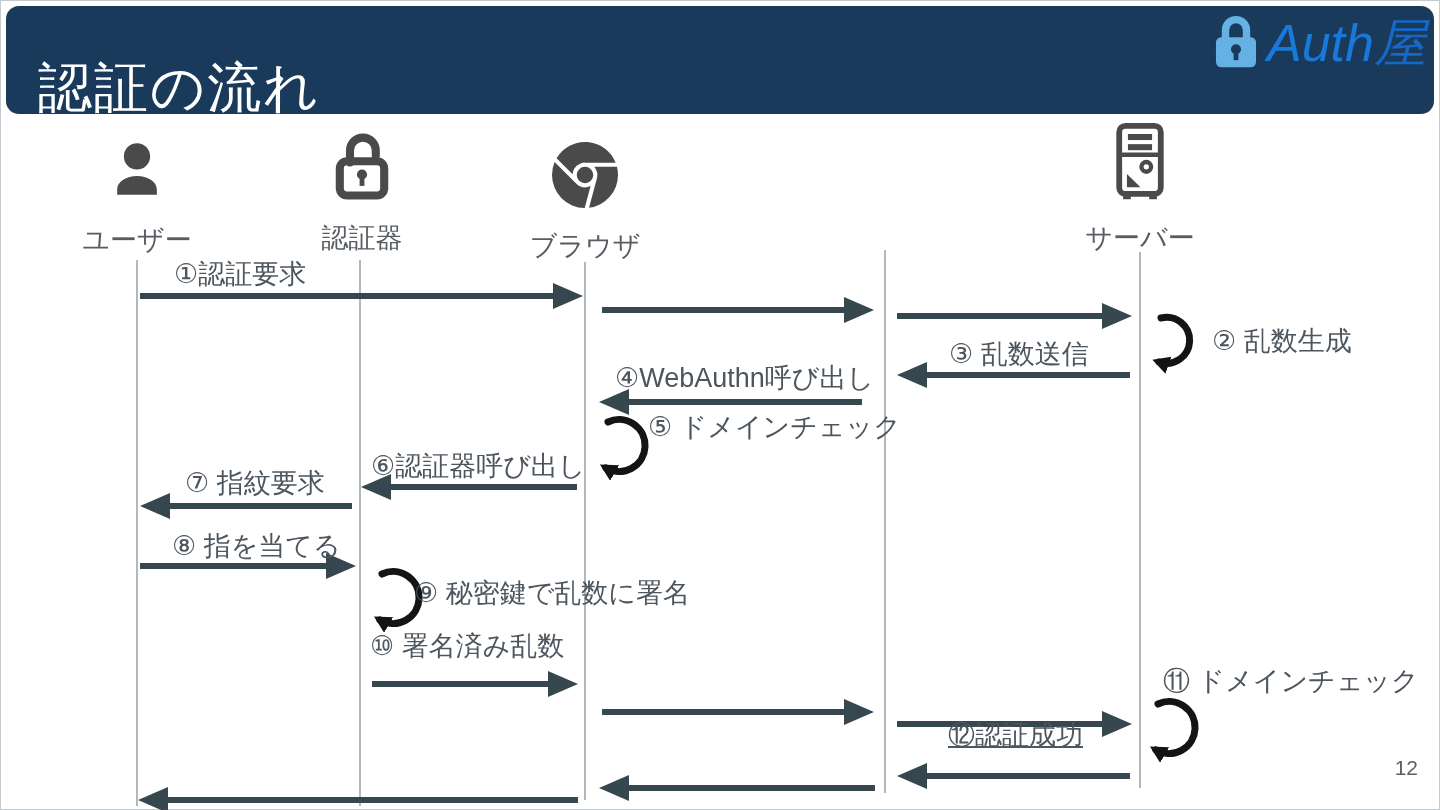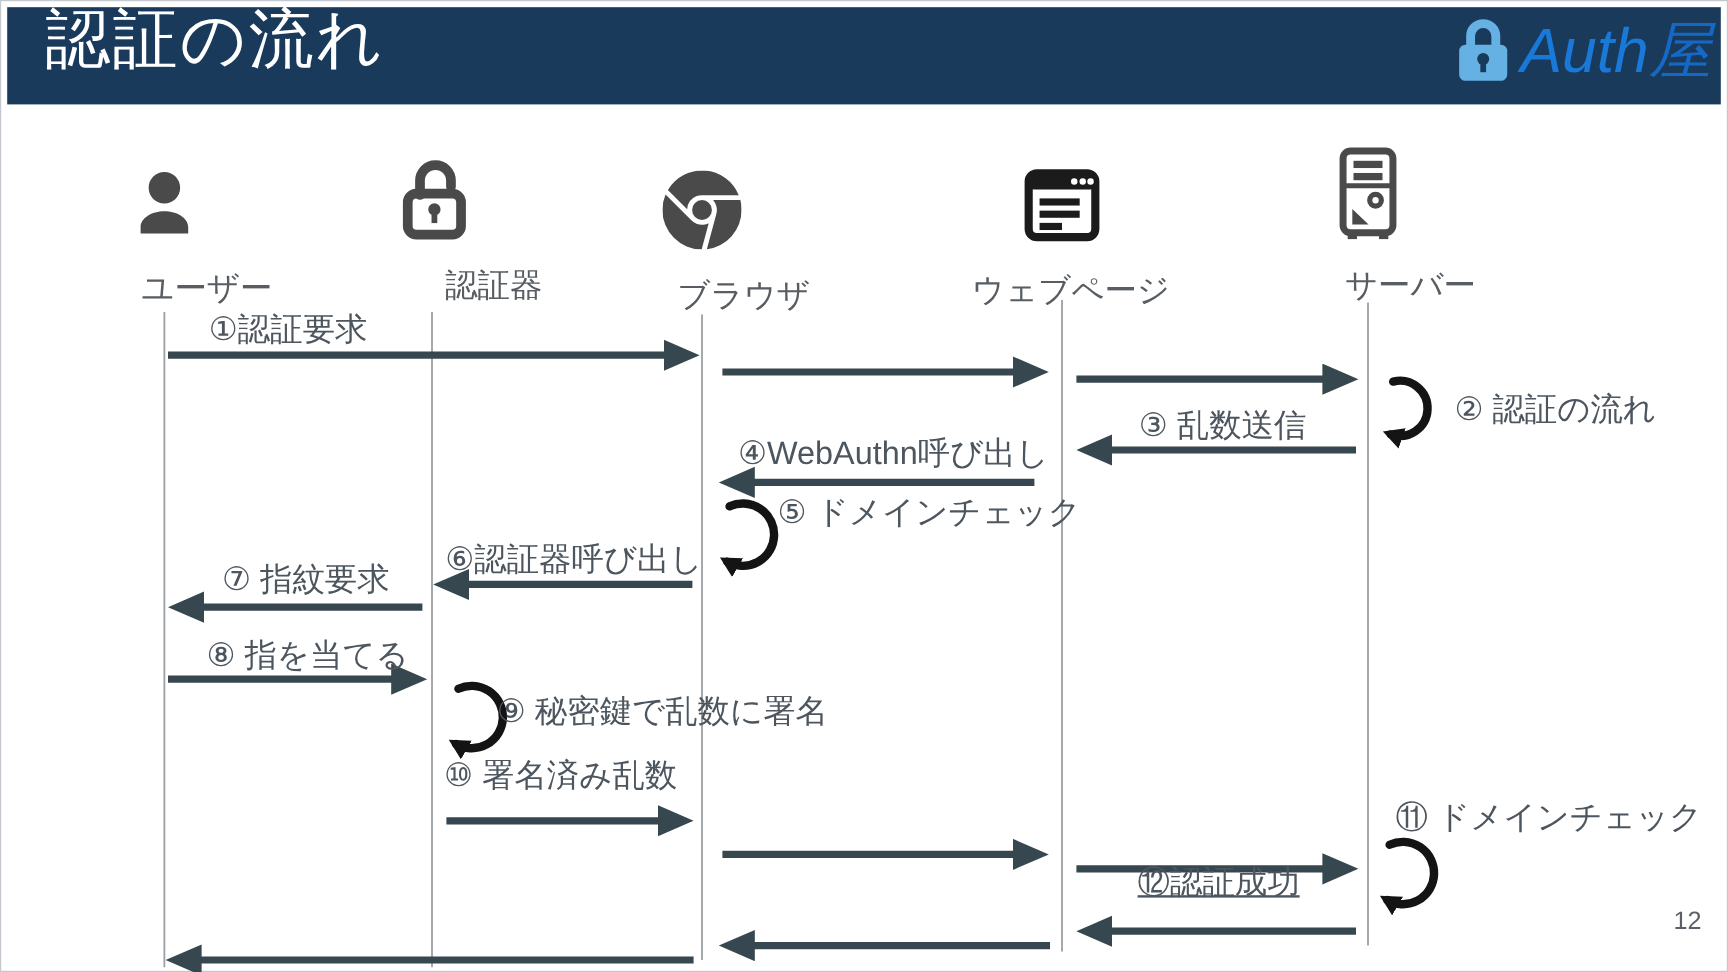--- a/index.html
+++ b/index.html
@@ -16,36 +16,36 @@
     --logo-lock:#66B1E3;
     --title-color:#FFFFFF;
     --slide-border:#C3C9CE;
   }
   .slide{
     position:relative;width:1440px;height:810px;background:#fff;overflow:hidden;
     font-family:"Liberation Sans","DejaVu Sans",sans-serif;
     box-shadow:inset 0 0 0 1px var(--slide-border);
   }
   .header-bar{
-    position:absolute;left:6px;top:6px;right:6px;height:81px;
-    background:var(--header-bg);display:flex;align-items:flex-start;
+    position:absolute;left:6px;top:6px;right:6px;height:108px;
+    background:var(--header-bg);display:flex;align-items:flex-end;border-radius:13px;
   }
   .slide-title{
     color:var(--title-color);font-size:54px;font-weight:500;letter-spacing:2px;
     margin-left:32px;line-height:1;
   }
   .brand{
     position:absolute;right:14px;top:12px;display:flex;align-items:center;gap:2px;
   }
   .brand-text{
     font-size:52px;font-weight:normal;font-style:italic;line-height:1;
     color:var(--logo-blue);letter-spacing:0px;
   }
   .brand-text .ya{color:#1568C6;}
-  .actor{position:absolute;width:180px;text-align:right;font-family:Liberation Mono, monospace;}
+  .actor{position:absolute;width:180px;text-align:center;font-family:Liberation Mono, monospace;}
   .actor .icon-box{display:flex;align-items:center;justify-content:center;height:86px;}
   .actor-label{font-size:27px;color:var(--actor-label);margin-top:10px;white-space:nowrap;}
   .diagram-svg{position:absolute;left:0;top:0;}
   .lifeline{stroke:var(--lifeline);stroke-width:1.5;}
   .arrow{stroke:var(--arrow);stroke-width:6;}
   .loop{stroke:var(--self-loop);stroke-width:7;fill:none;stroke-linecap:round;}
   #ah polygon{fill:var(--arrow);}
   #ahb polygon{fill:var(--self-loop);}
   .msg-label{
     position:absolute;font-size:27px;color:var(--label-text);white-space:nowrap;line-height:1.15;
@@ -98,35 +98,20 @@
 
   <div class="actor" style="left:495px;top:132px;">
     <div class="icon-box">
       <svg width="66" height="66" viewBox="0 0 16 16">
         <path fill="var(--icon-gray)" d="M16 8a8 8 0 0 1-7.022 7.94l1.902-7.098a3 3 0 0 0 .05-1.492A3 3 0 0 0 10.237 6h5.511A8 8 0 0 1 16 8M0 8a8 8 0 0 0 7.927 8l1.426-5.321a3 3 0 0 1-.723.255 3 3 0 0 1-1.743-.147 3 3 0 0 1-1.043-.7L.633 4.876A8 8 0 0 0 0 8m5.004-.167L1.108 3.936A8.003 8.003 0 0 1 15.418 5H8.066a3 3 0 0 0-1.252.243 2.99 2.99 0 0 0-1.81 2.59M8 10a2 2 0 1 0 0-4 2 2 0 0 0 0 4"></path>
       </svg>
     </div>
     <div class="actor-label">ブラウザ</div>
   </div>
 
-  <div class="actor" style="left:795px;top:128px;">
-    <div class="icon-box">
-      <svg width="68" height="68" viewBox="0 0 24 24">
-        <rect x="2.2" y="2.6" width="19.6" height="18.8" rx="2.4" fill="none" stroke="var(--icon-black)" stroke-width="2.4"></rect>
-        <rect x="2.2" y="2.6" width="19.6" height="4.8" rx="1.6" fill="var(--icon-black)"></rect>
-        <circle cx="15.6" cy="5" r="0.95" fill="#fff"></circle>
-        <circle cx="18.1" cy="5" r="0.95" fill="#fff"></circle>
-        <circle cx="20.4" cy="5" r="0.95" fill="#fff"></circle>
-        <rect x="5.4" y="10" width="11.8" height="2.1" fill="var(--icon-black)"></rect>
-        <rect x="5.4" y="13.6" width="11.8" height="2.1" fill="var(--icon-black)"></rect>
-        <rect x="5.4" y="17.2" width="6.6" height="2.1" fill="var(--icon-black)"></rect>
-      </svg>
-    </div>
-    <div class="actor-label">ウェブページ</div>
-  </div>
 
   <div class="actor" style="left:1050px;top:116px;">
     <div class="icon-box" style="height:94px;">
       <svg width="58" height="88" viewBox="0 0 24 34">
         <rect x="3.4" y="1.6" width="17.2" height="28.2" rx="2.6" fill="none" stroke="var(--icon-gray)" stroke-width="2.4"></rect>
         <line x1="3.4" y1="13.6" x2="20.6" y2="13.6" stroke="var(--icon-gray)" stroke-width="1.8"></line>
         <rect x="7" y="5" width="10" height="2.5" fill="var(--icon-gray)"></rect>
         <rect x="7" y="9.2" width="10" height="2.5" fill="var(--icon-gray)"></rect>
         <circle cx="14.6" cy="18.6" r="2" fill="none" stroke="var(--icon-gray)" stroke-width="1.8"></circle>
         <path d="M6.6 21.6 L6.6 27 L12.2 27 Z" fill="var(--icon-gray)"></path>
@@ -178,21 +163,21 @@
     <line class="arrow" x1="897" y1="724" x2="1124" y2="724" marker-end="url(#ah)"></line>
 
     <path class="loop" d="M 1158 704 A 26 26 0 1 1 1156 750" marker-end="url(#ahb)"></path>
 
     <line class="arrow" x1="1130" y1="776" x2="905" y2="776" marker-end="url(#ah)"></line>
     <line class="arrow" x1="875" y1="788" x2="607" y2="788" marker-end="url(#ah)"></line>
     <line class="arrow" x1="578" y1="800" x2="146" y2="800" marker-end="url(#ah)"></line>
   </svg>
 
   <div class="msg-label" style="left:174px;top:259px;">①認証要求</div>
-  <div class="msg-label" style="left:1212px;top:326px;">② 認証の流れ</div>
+  <div class="msg-label" style="left:1212px;top:326px;">② 乱数生成</div>
   <div class="msg-label" style="left:949px;top:339px;text-align:right;">③ 乱数送信</div>
   <div class="msg-label" style="left:615px;top:363px;">④WebAuthn呼び出し</div>
   <div class="msg-label" style="left:648px;top:412px;">⑤ ドメインチェック</div>
   <div class="msg-label" style="left:371px;top:451px;">⑥認証器呼び出し</div>
   <div class="msg-label" style="left:185px;top:468px;">⑦ 指紋要求</div>
   <div class="msg-label" style="left:172px;top:531px;">⑧ 指を当てる</div>
   <div class="msg-label" style="left:414px;top:578px;">⑨ 秘密鍵で乱数に署名</div>
   <div class="msg-label" style="left:370px;top:631px;">⑩ 署名済み乱数</div>
   <div class="msg-label" style="left:1163px;top:666px;">⑪ ドメインチェック</div>
   <div class="msg-label" style="left:948px;top:720px;text-decoration:underline;">⑫認証成功</div>

